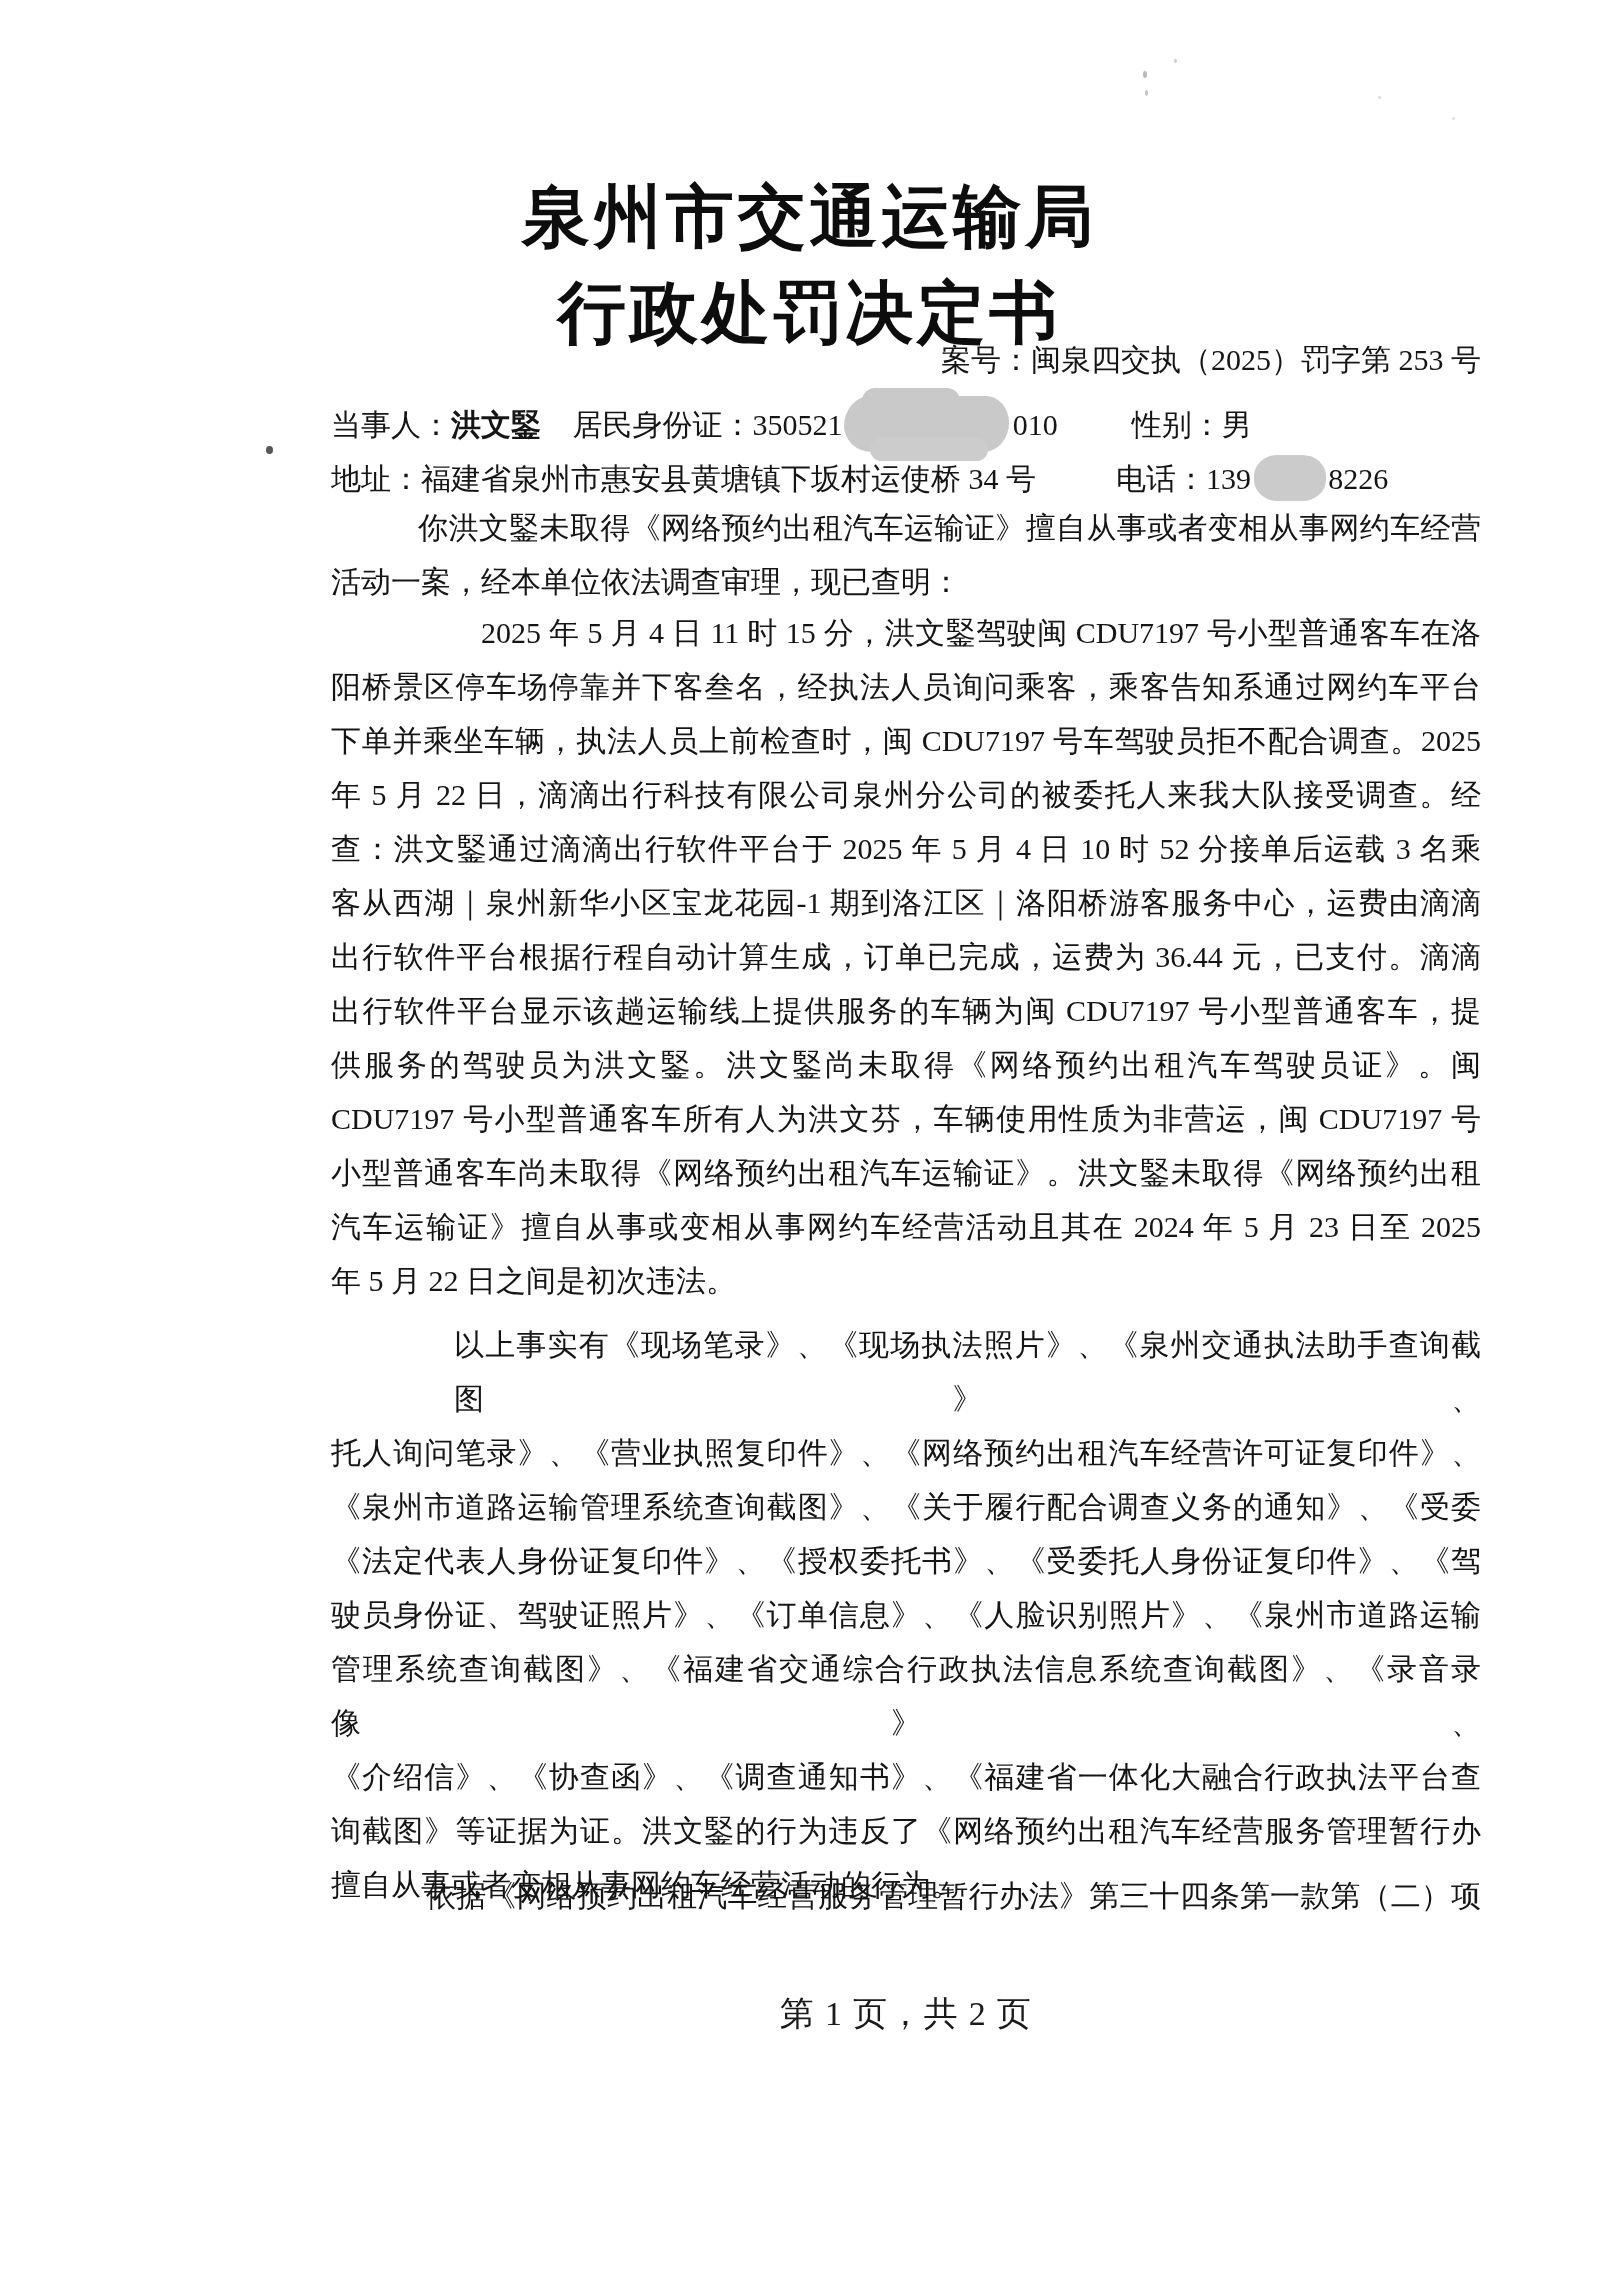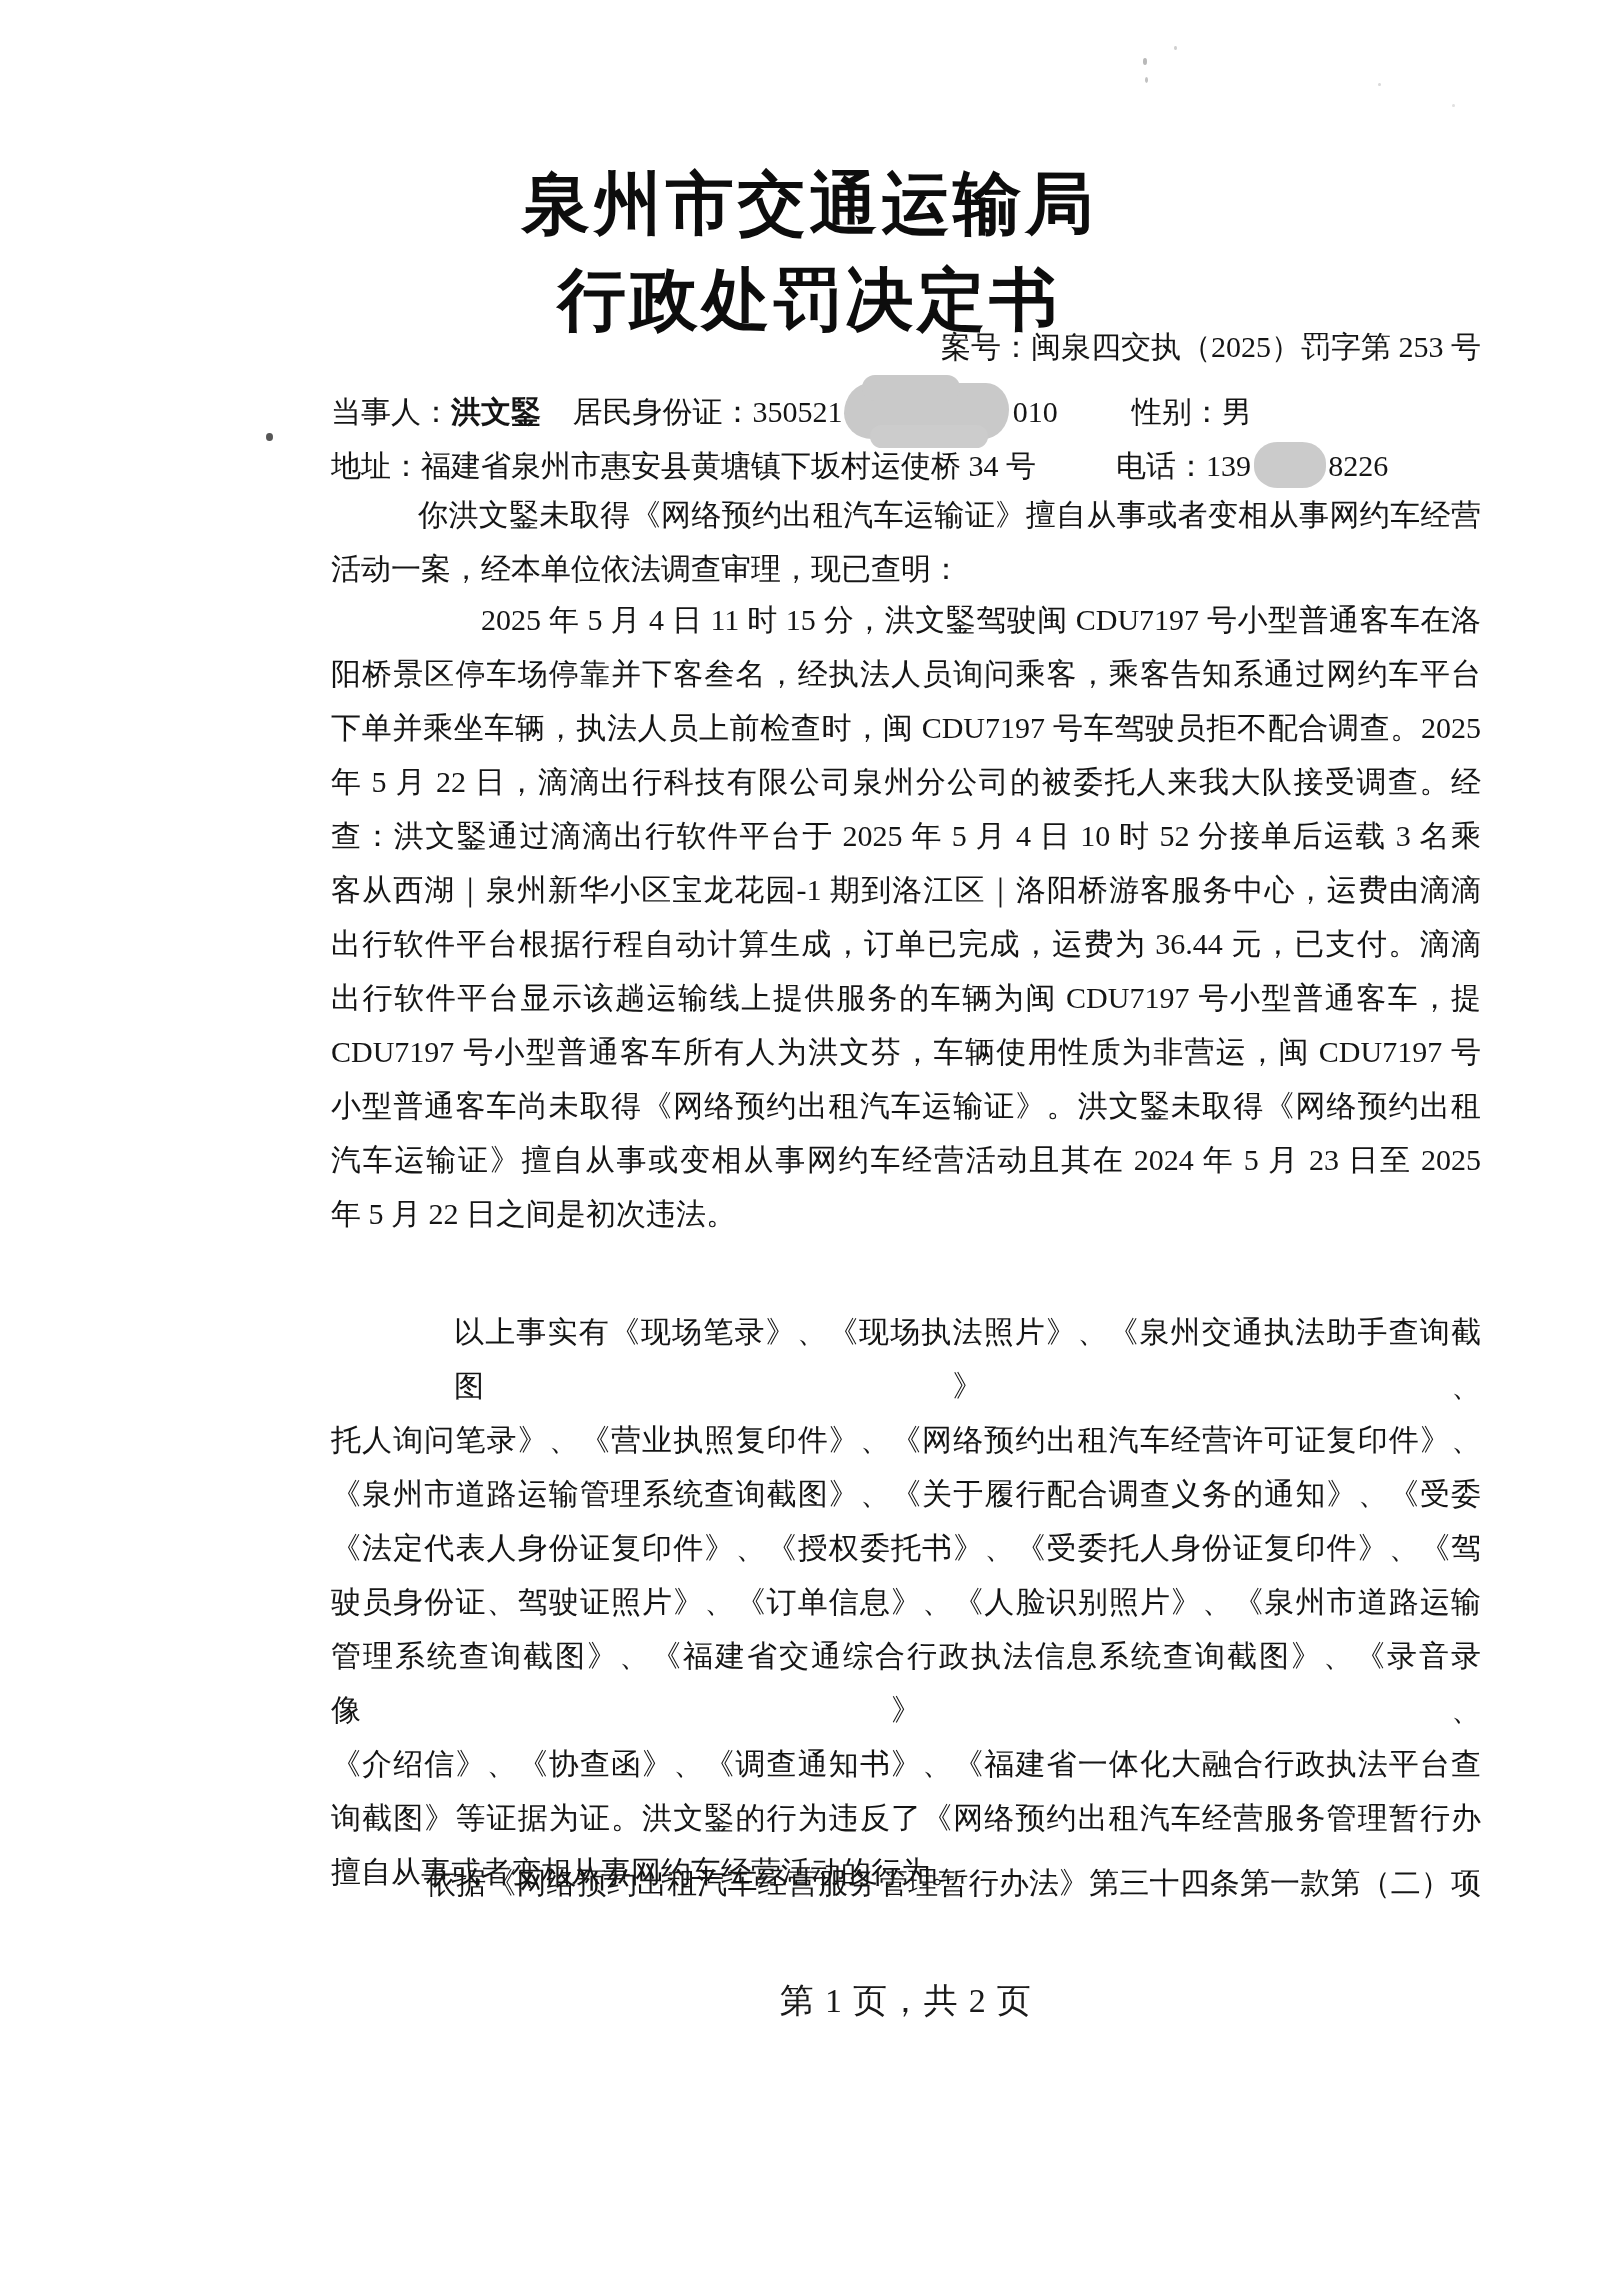--- a/index.html
+++ b/index.html
@@ -2,21 +2,21 @@
 <html style="font-size:10.5px"><head>
 <meta charset="utf-8">
 <style>
   html,body{margin:0;padding:0;}
   body{
     width:1619px;height:2284px;position:relative;background:#ffffff;
     font-family:"Liberation Serif","DejaVu Serif",serif;
     color:#121212;overflow:hidden;
     -webkit-font-smoothing:antialiased;
   }
-  .page{position:absolute;inset:0;}
+  .page{position:absolute;inset:0;margin-top:13px;}
   .col{position:absolute;left:331px;width:1150px;}
   .title{
     left:0;width:1619px;text-align:center;font-weight:bold;
     font-size:68px;line-height:79px;letter-spacing:3.9px;color:#0d0d0d;
   }
   .caseno{
     top:327px;text-align:right;font-size:30px;line-height:39px;color:#151515;
   }
   .infoline{
     font-size:30px;line-height:41px;white-space:nowrap;color:#151515;
@@ -90,20 +90,21 @@
 
   <div class="para p2" style="top:593px;">
     <div class="line ind-a">2025 年 5 月 4 日 11 时 15 分，洪文鋻驾驶闽 CDU7197 号小型普通客车在洛</div>
     <div class="line">阳桥景区停车场停靠并下客叁名，经执法人员询问乘客，乘客告知系通过网约车平台</div>
     <div class="line">下单并乘坐车辆，执法人员上前检查时，闽 CDU7197 号车驾驶员拒不配合调查。2025</div>
     <div class="line">年 5 月 22 日，滴滴出行科技有限公司泉州分公司的被委托人来我大队接受调查。经</div>
     <div class="line">查：洪文鋻通过滴滴出行软件平台于 2025 年 5 月 4 日 10 时 52 分接单后运载 3 名乘</div>
     <div class="line">客从西湖｜泉州新华小区宝龙花园-1 期到洛江区｜洛阳桥游客服务中心，运费由滴滴</div>
     <div class="line">出行软件平台根据行程自动计算生成，订单已完成，运费为 36.44 元，已支付。滴滴</div>
     <div class="line">出行软件平台显示该趟运输线上提供服务的车辆为闽 CDU7197 号小型普通客车，提</div>
+    <div class="line">供服务的驾驶员为洪文鋻。洪文鋻尚未取得《网络预约出租汽车驾驶员证》。闽</div>
     <div class="line">CDU7197 号小型普通客车所有人为洪文芬，车辆使用性质为非营运，闽 CDU7197 号</div>
     <div class="line">小型普通客车尚未取得《网络预约出租汽车运输证》。洪文鋻未取得《网络预约出租</div>
     <div class="line">汽车运输证》擅自从事或变相从事网约车经营活动且其在 2024 年 5 月 23 日至 2025</div>
     <div class="line noj">年 5 月 22 日之间是初次违法。</div>
   </div>
 
   <div class="para p3" style="top:1305px;">
     <div class="line ind-b">以上事实有《现场笔录》、《现场执法照片》、《泉州交通执法助手查询截图》、</div>
     <div class="line">托人询问笔录》、《营业执照复印件》、《网络预约出租汽车经营许可证复印件》、</div>
     <div class="line">《泉州市道路运输管理系统查询截图》、《关于履行配合调查义务的通知》、《受委</div>

